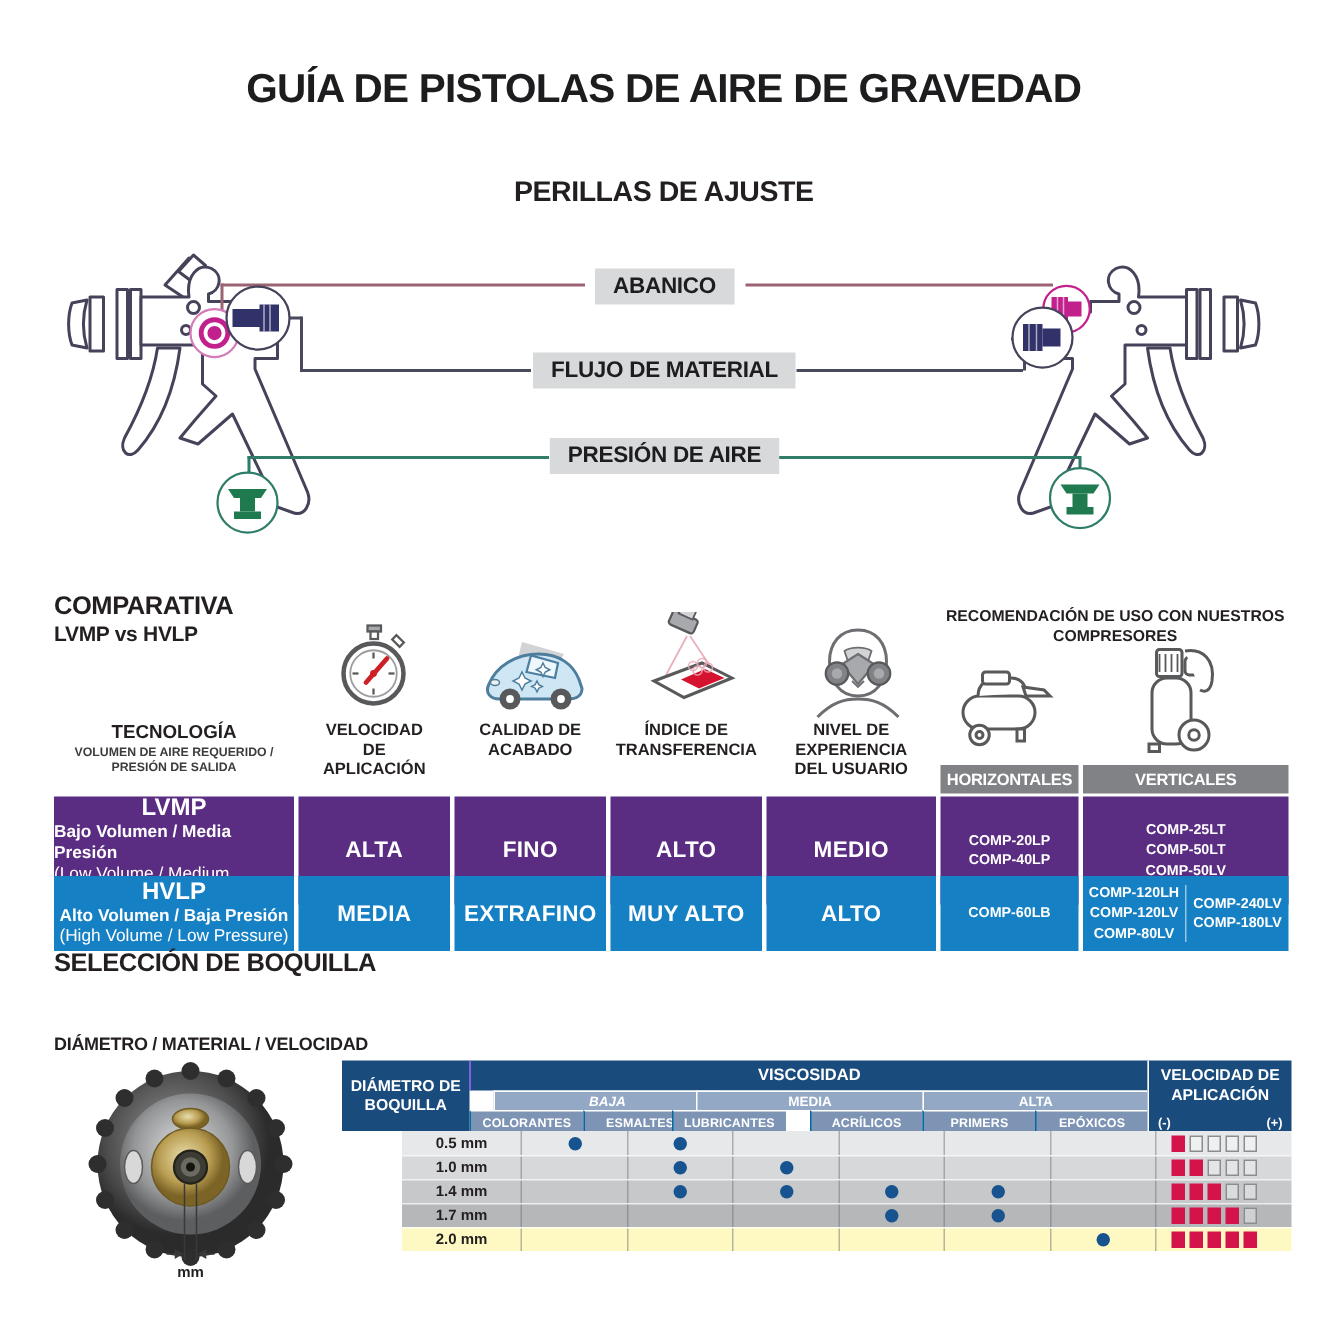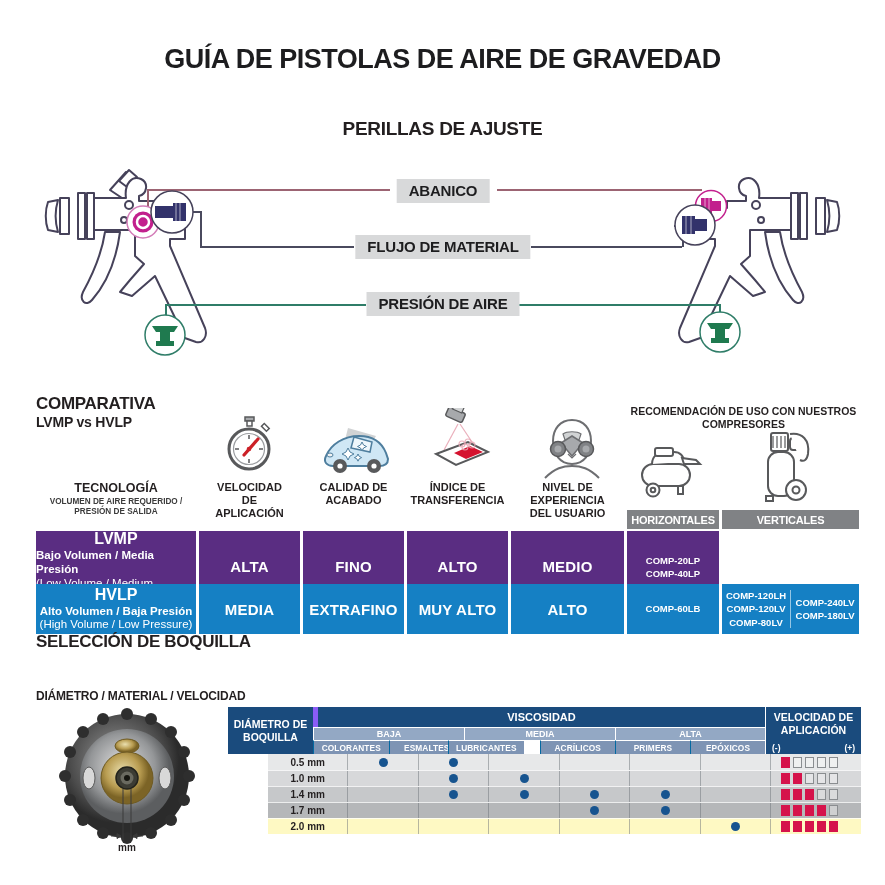--- a/index.html
+++ b/index.html
@@ -54,21 +54,21 @@
   
   .nz-title{position:absolute;left:36px;top:632px;font-size:17px;font-weight:bold;letter-spacing:-.3px;}
   .nz-sub{position:absolute;left:36px;top:689px;font-size:12px;font-weight:bold;letter-spacing:-.2px;}
   .nt{position:absolute;left:228px;top:707px;width:633px;}
   .nt-header{position:relative;height:47px;}
   .nt-corner{position:absolute;left:0;top:0;width:85px;height:47px;background:var(--hnavy);color:#fff;
         display:flex;align-items:center;justify-content:center;text-align:center;
         font-size:10.5px;font-weight:bold;line-height:1.2;}
   .nt-visc{position:absolute;left:85px;top:0;width:452px;height:20px;background:var(--hnavy);color:#fff;
         display:flex;align-items:center;justify-content:center;font-size:11px;font-weight:bold;
-        border-left:5px solid #8b5cf6;box-sizing:border-box;}
+        border-left:1px solid #8b5cf6;box-sizing:border-box;}
   .nt-band{position:absolute;top:20px;height:13px;background:var(--band);color:#fff;
         display:flex;align-items:center;justify-content:center;font-size:9px;font-weight:bold;
         border-left:1px solid #fff;border-top:1px solid #fff;box-sizing:border-box;}
   .nt-col{position:absolute;top:33px;height:14px;background:var(--bandsub);color:#fff;
         display:flex;align-items:center;justify-content:center;font-size:8.3px;font-weight:bold;
         border-left:1px solid #0369a1;border-top:1px solid #fff;box-sizing:border-box;letter-spacing:.1px;}
   .nt-vel{position:absolute;left:537px;top:0;width:96px;height:47px;background:var(--hnavy);color:#fff;
         border-left:1px solid #fff;box-sizing:border-box;}
   .nt-vel .vt{padding-top:4px;text-align:center;font-size:10.5px;font-weight:bold;line-height:1.2;}
   .nt-vel .signs{position:absolute;left:0;right:0;bottom:1px;display:flex;justify-content:space-between;
@@ -298,20 +298,25 @@
       <div class="t2">Bajo Volumen / Media Presión</div>
       <div class="t3">(Low Volume / Medium Pressure)</div>
     </div>
     <div class="cell val">ALTA</div>
     <div class="cell val">FINO</div>
     <div class="cell val">ALTO</div>
     <div class="cell val">MEDIO</div>
     <div class="cell codes">
       <div class="cd">COMP-20LP</div>
       <div class="cd">COMP-40LP</div>
+    </div>
+    <div class="cell codes">
+      <div class="cd">COMP-25LT</div>
+      <div class="cd">COMP-50LT</div>
+      <div class="cd">COMP-50LV</div>
     </div>
   </div>
 
   <div class="cmp-row row-hvlp" style="top:584px;">
     <div class="cell">
       <div class="t1">HVLP</div>
       <div class="t2">Alto Volumen / Baja Presión</div>
       <div class="t3">(High Volume / Low Pressure)</div>
     </div>
     <div class="cell val">MEDIA</div>
@@ -389,21 +394,21 @@
     </g>
     <path d="M-16,60 L-6,60 M-6,60 l-4,-2.5 v5 Z" fill="#3a3a3a" stroke="#3a3a3a" stroke-width="1"></path>
     <path d="M16,60 L6,60 M6,60 l4,-2.5 v5 Z" fill="#3a3a3a" stroke="#3a3a3a" stroke-width="1"></path>
     <text x="0" y="75" text-anchor="middle" font-size="10" font-weight="bold" fill="#231f20" font-family="Liberation Sans, sans-serif">mm</text>
   </svg>
 
   <div class="nt">
     <div class="nt-header">
       <div class="nt-corner">DIÁMETRO DE BOQUILLA</div>
       <div class="nt-visc">VISCOSIDAD</div>
-      <div class="nt-band" style="left:85px;width:151px;">BAJA</div>
+      <div class="nt-band" style="left:101px;width:151px;font-style:italic;">BAJA</div>
       <div class="nt-band" style="left:236px;width:151px;">MEDIA</div>
       <div class="nt-band" style="left:387px;width:150px;">ALTA</div>
       <div class="nt-col" style="left:85px;width:75.5px;">COLORANTES</div>
       <div class="nt-col" style="left:160.5px;width:75.5px;">ESMALTES</div>
       <div class="nt-col" style="left:220px;width:75.5px;">LUBRICANTES</div>
       <div class="nt-col" style="left:311.5px;width:75.5px;">ACRÍLICOS</div>
       <div class="nt-col" style="left:387px;width:75px;">PRIMERS</div>
       <div class="nt-col" style="left:462px;width:75px;">EPÓXICOS</div>
       <div class="nt-vel">
         <div class="vt">VELOCIDAD DE APLICACIÓN</div>

